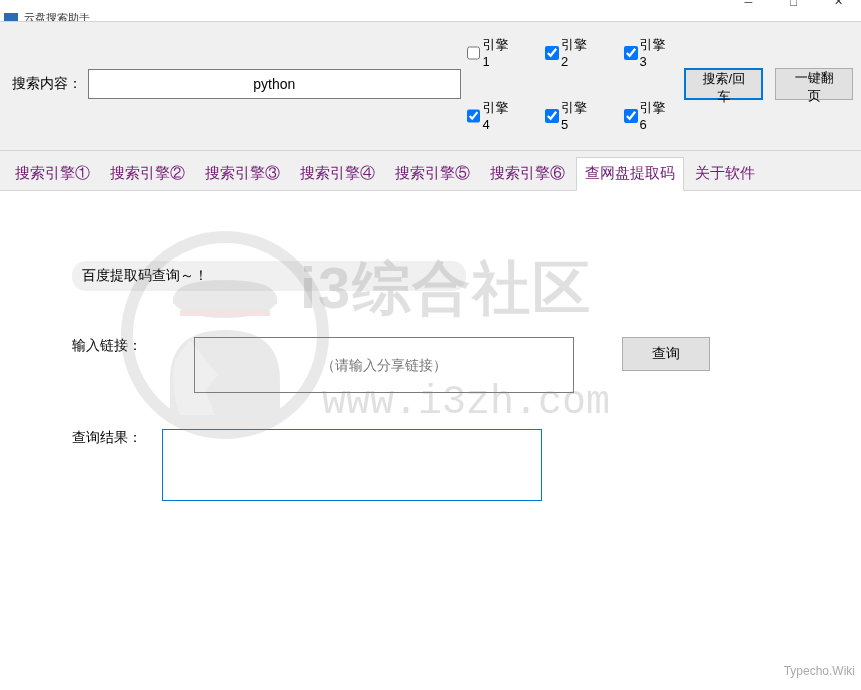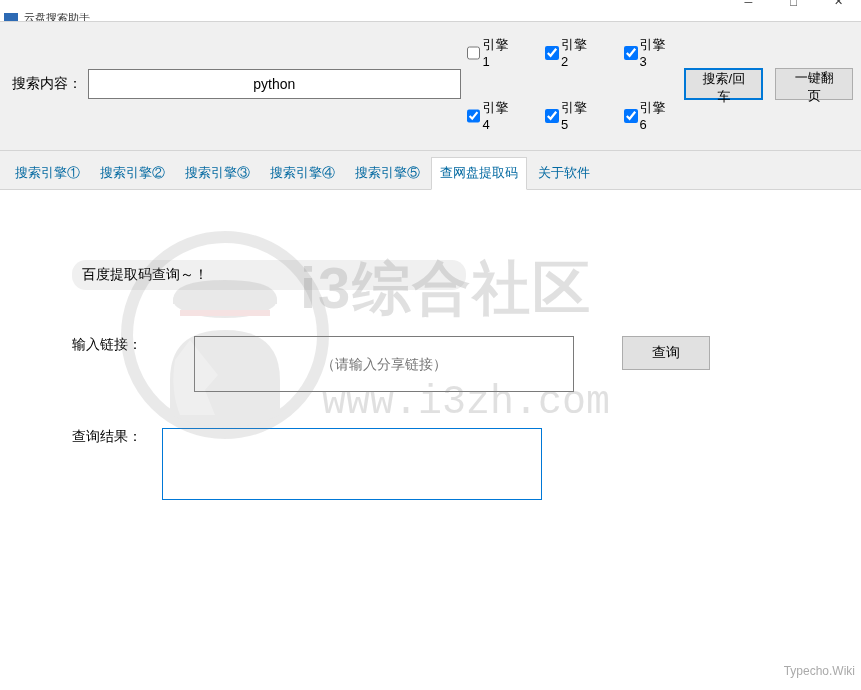--- a/index.html
+++ b/index.html
@@ -102,22 +102,22 @@
   padding: 0 12px;
 }
 .tabstrip {
   display: flex;
   background: #f0f0f0;
   border-bottom: 1px solid #d4d4d4;
   padding: 6px 6px 0 6px;
 }
 .tab {
   padding: 6px 8px;
-  font-size: 13px;
-  color: #0369a1;
+  font-size: 15px;
+  color: #701a75;
   background: #f0f0f0;
   border: 1px solid transparent;
   margin-right: 2px;
   cursor: pointer;
   position: relative;
   font-family: Liberation Serif, serif;
 }
 .tab.active {
   background: #fff;
   border: 1px solid #d4d4d4;
@@ -263,20 +263,21 @@
   <button class="toolbar-btn">搜索/回车</button>
   <button class="toolbar-btn secondary">一键翻页</button>
 </div>
 
 <div class="tabstrip">
   <div class="tab">搜索引擎①</div>
   <div class="tab">搜索引擎②</div>
   <div class="tab">搜索引擎③</div>
   <div class="tab">搜索引擎④</div>
   <div class="tab">搜索引擎⑤</div>
+  <div class="tab">搜索引擎⑥</div>
   <div class="tab active">查网盘提取码</div>
   <div class="tab">关于软件</div>
 </div>
 
 <div class="tab-content">
   <div class="heading-row">百度提取码查询～！</div>
 
   <div class="form-row">
     <span class="form-label">输入链接：</span>
     <input class="link-input" type="text" placeholder="（请输入分享链接）" style="">

